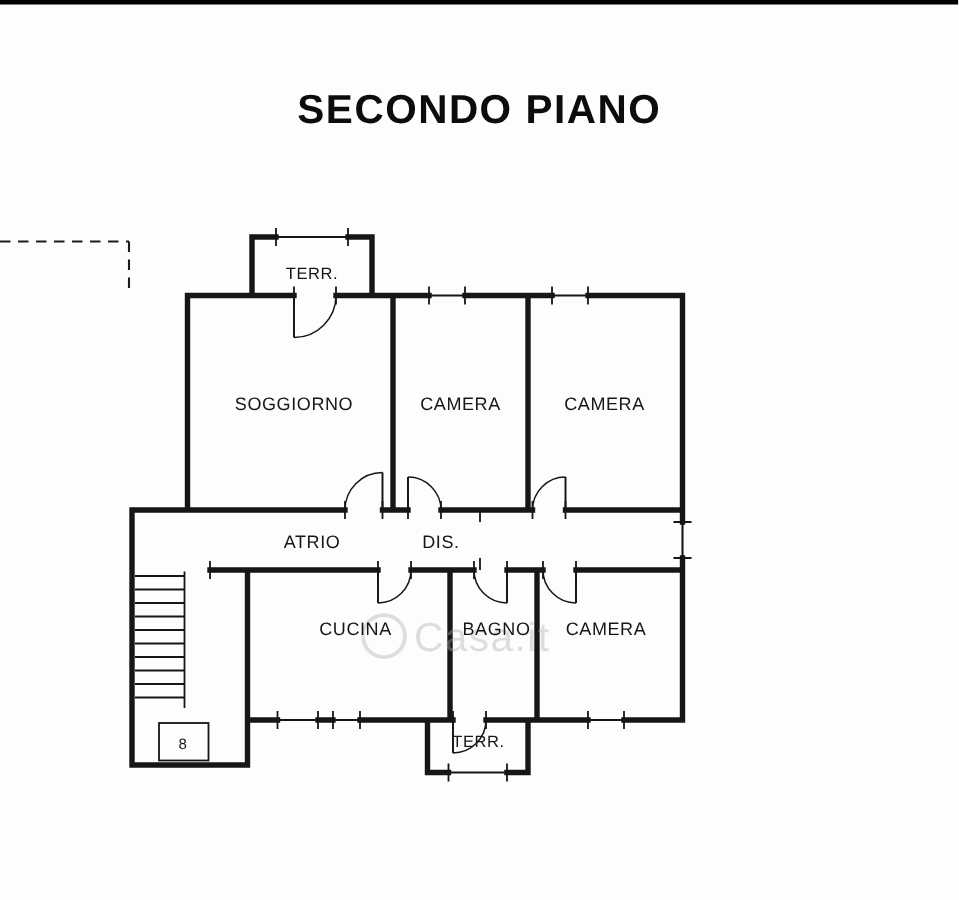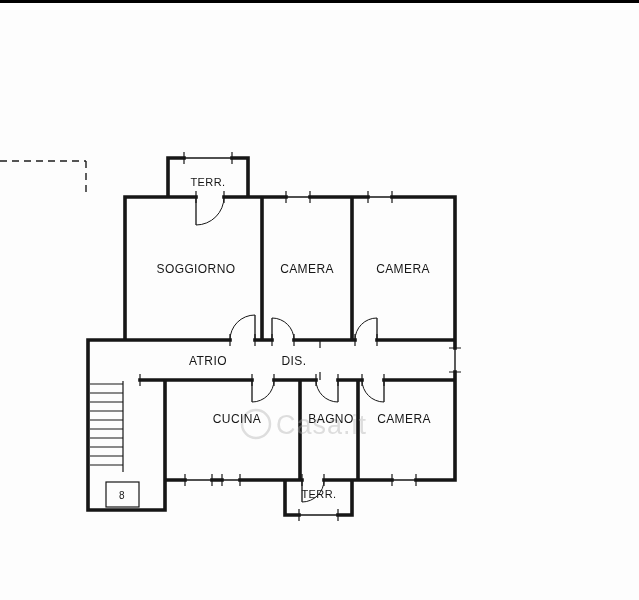--- a/index.html
+++ b/index.html
@@ -24,20 +24,21 @@
     letter-spacing:1px;
   }
 </style>
 </head>
 <body>
 
 <div class="page">
 
   <div class="top-border"></div>
 
+  <h1 class="title">SECONDO PIANO</h1>
 
   <svg class="plan" width="639" height="600" viewBox="0 0 639 600">
 
     <path d="M0,161 L86,161 M86,161 L86,196" fill="none" stroke="#1c1c1c" stroke-width="1.4" stroke-dasharray="7,5"></path>
 
     <path d="M168,158 L168,197 M248,158 L248,197 M168,158 L184,158 M232,158 L248,158
              M125,197 L196,197 M224,197 L286,197 M310,197 L368,197 M392,197 L455,197
              M455,197 L455,348 M455,372 L455,480
              M165,480 L185,480 M212,480 L222,480 M240,480 L302,480 M324,480 L392,480 M416,480 L455,480
              M125,197 L125,340

